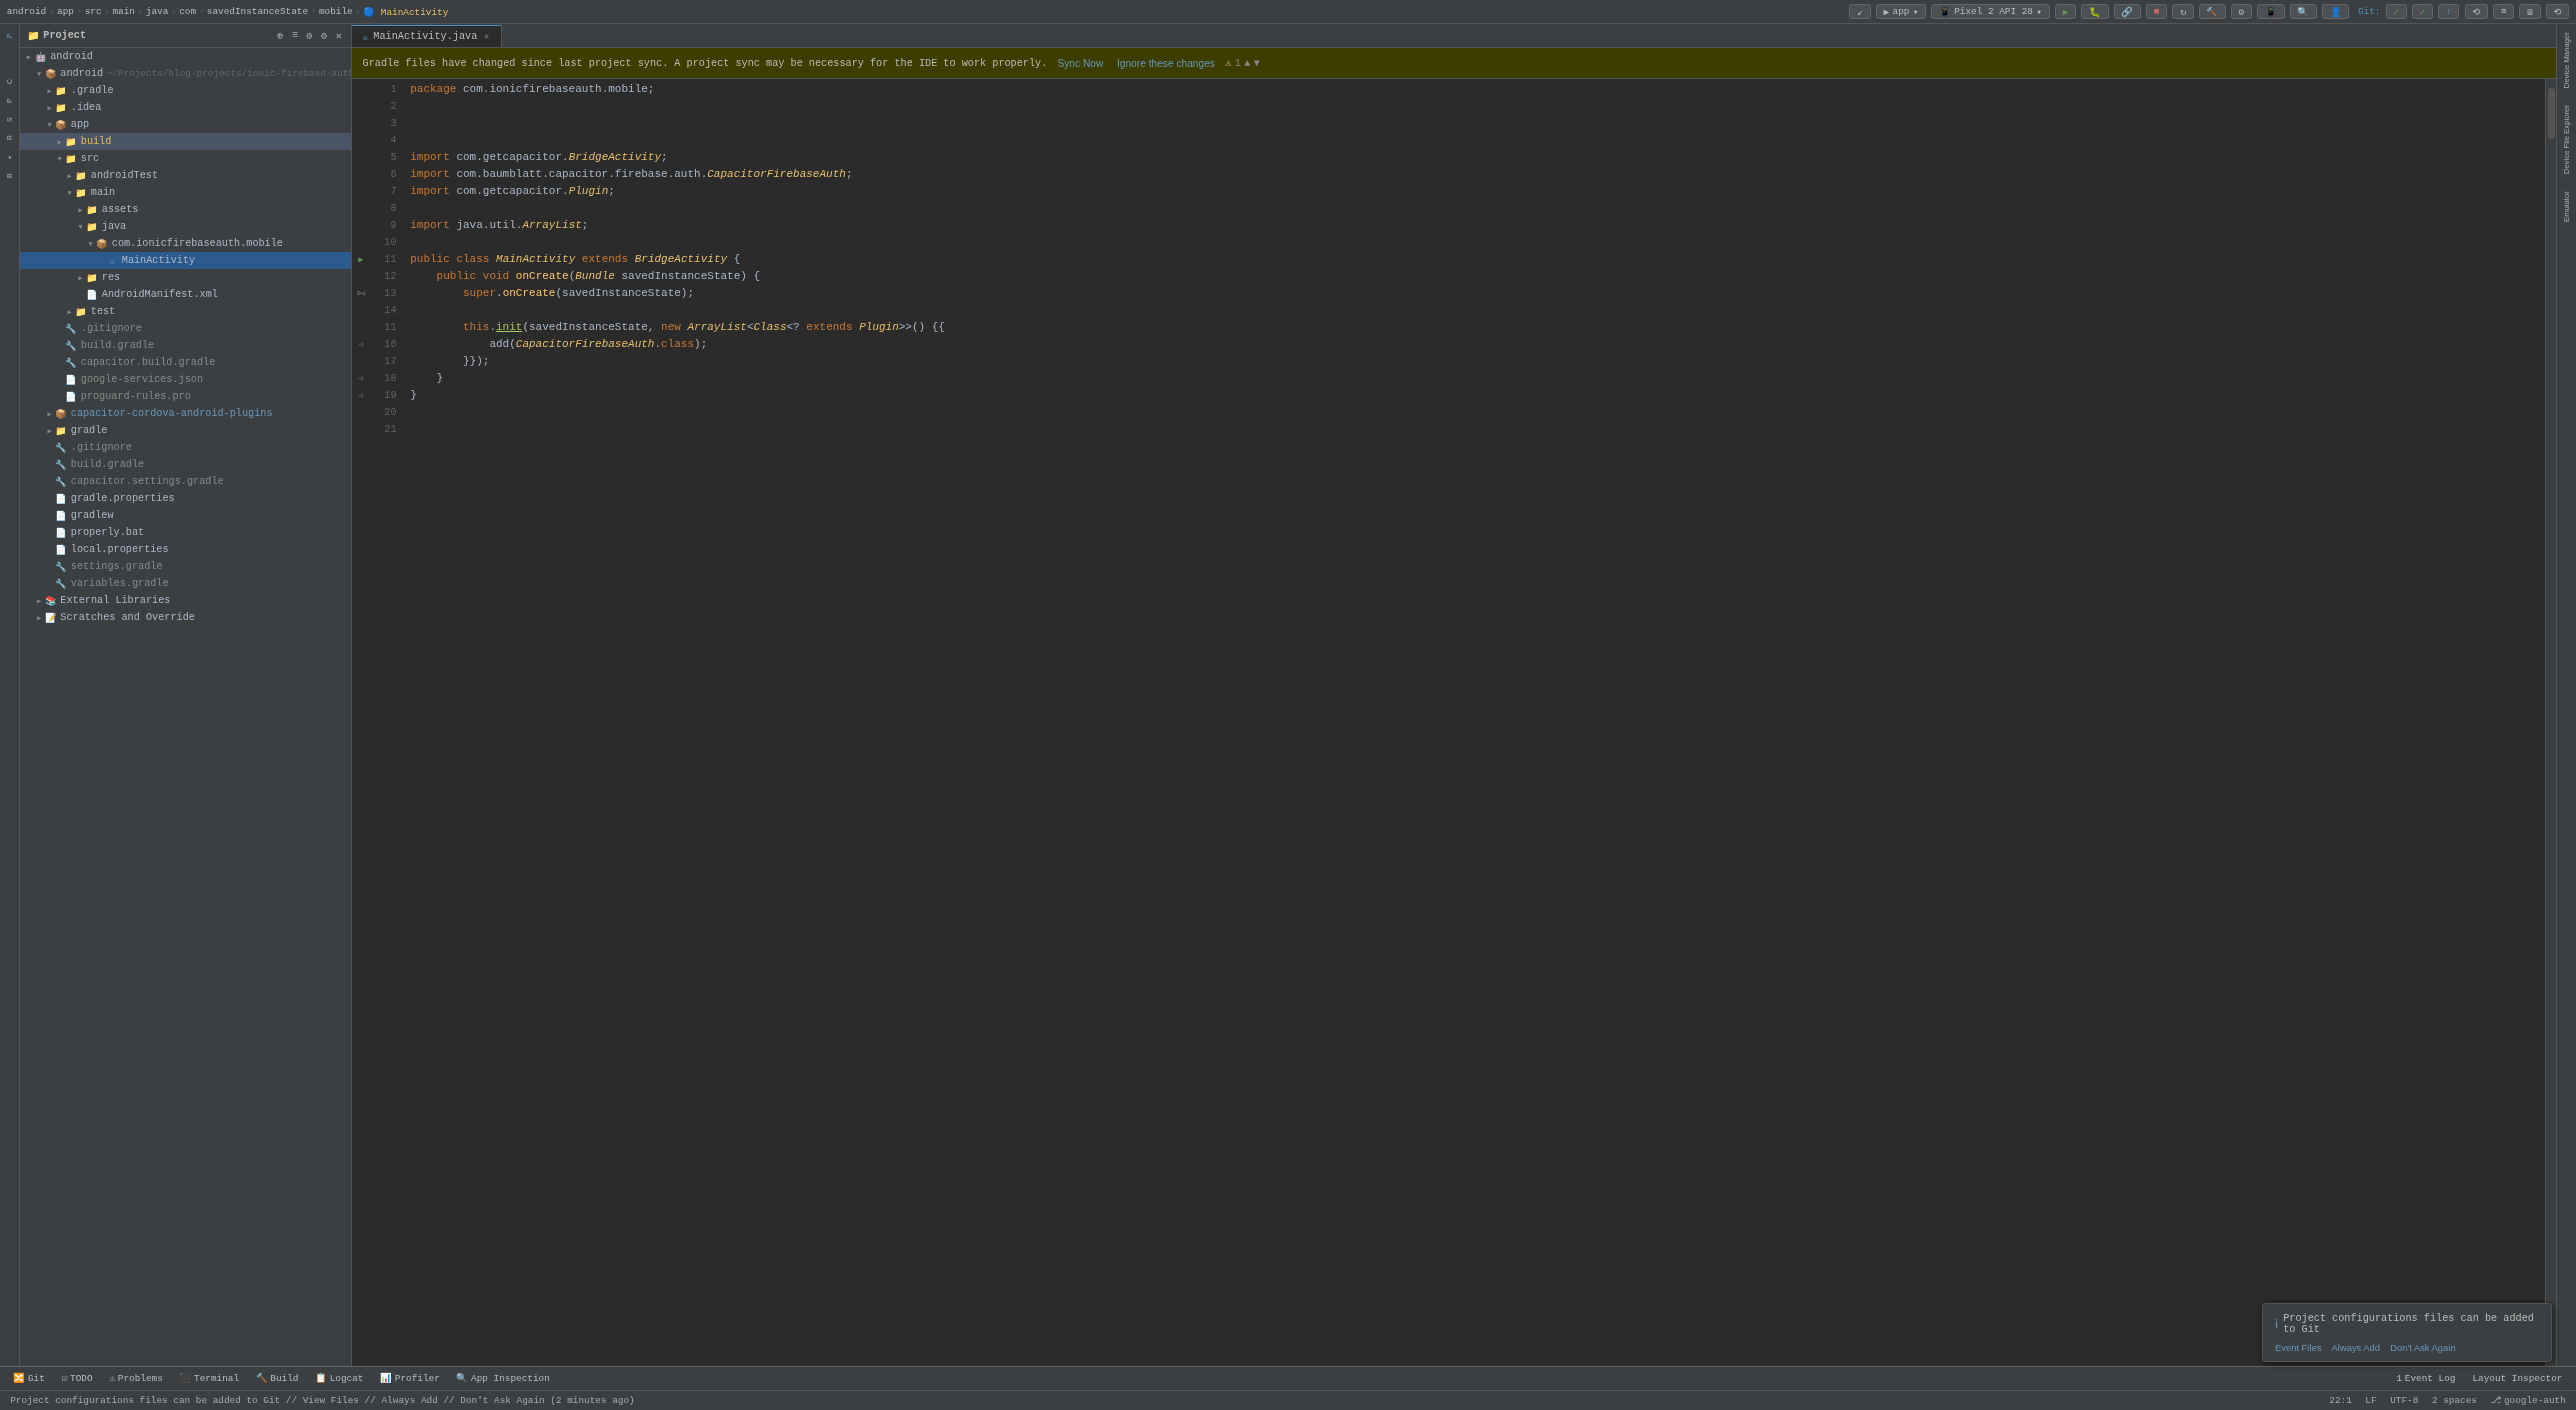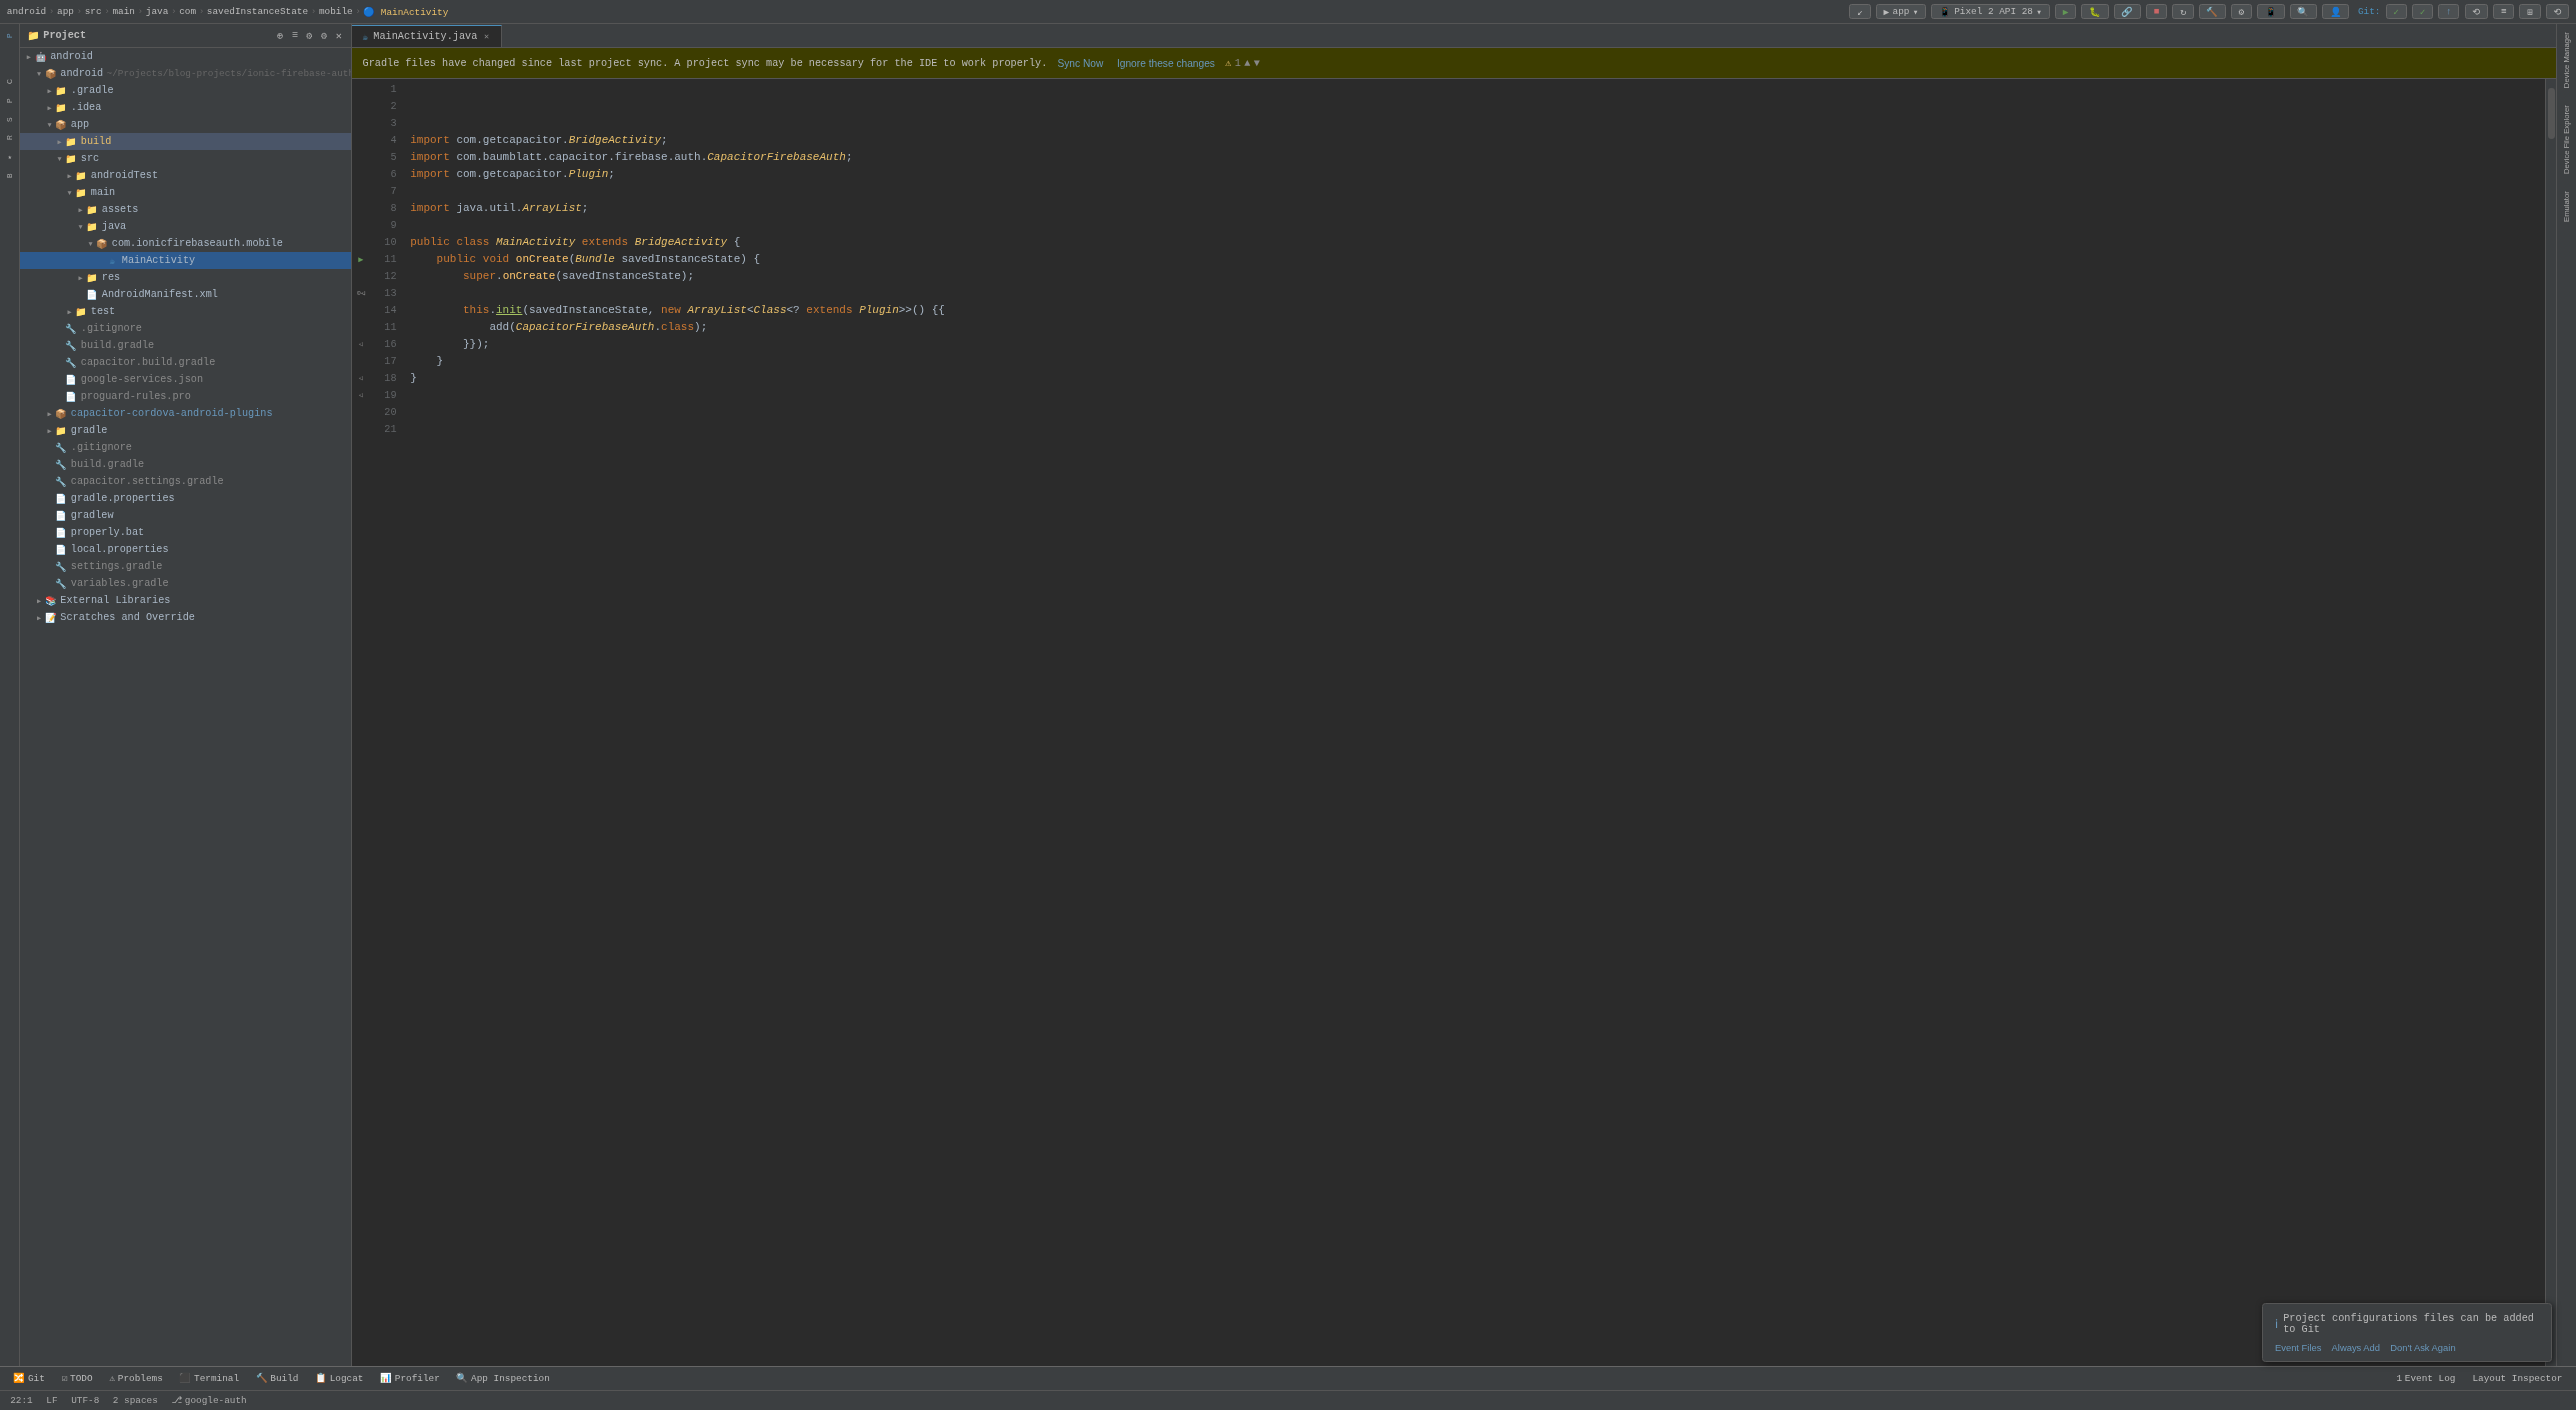--- a/index.html
+++ b/index.html
@@ -810,20 +810,21 @@
         <span class="line-number">11</span>
         <span class="line-number">16</span>
         <span class="line-number">17</span>
         <span class="line-number">18</span>
         <span class="line-number">19</span>
         <span class="line-number">20</span>
         <span class="line-number">21</span>
       </div>
 
       <div class="code-area">
+        <div class="code-line"><span class="kw">package</span><span class="pkg"> com.ionicfirebaseauth.mobile;</span></div>
         <div class="code-line"></div>
         <div class="code-line"></div>
         <div class="code-line"></div>
         <div class="code-line"><span class="kw">import</span><span class="pkg"> com.getcapacitor.</span><span class="cls">BridgeActivity</span><span>;</span></div>
         <div class="code-line"><span class="kw">import</span><span class="pkg"> com.baumblatt.capacitor.firebase.auth.</span><span class="cls">CapacitorFirebaseAuth</span><span>;</span></div>
         <div class="code-line"><span class="kw">import</span><span class="pkg"> com.getcapacitor.</span><span class="cls">Plugin</span><span>;</span></div>
         <div class="code-line"></div>
         <div class="code-line"><span class="kw">import</span><span class="pkg"> java.util.</span><span class="cls">ArrayList</span><span>;</span></div>
         <div class="code-line"></div>
         <div class="code-line"><span class="kw">public</span><span> </span><span class="kw">class</span><span> </span><span class="cls">MainActivity</span><span> </span><span class="kw">extends</span><span> </span><span class="cls">BridgeActivity</span><span> {</span></div>
@@ -888,20 +889,25 @@
   <div class="bottom-tab">
     <span>1</span>
     <span>Event Log</span>
   </div>
   <div class="bottom-tab">
     <span>Layout Inspector</span>
   </div>
 </div>
 
 <div class="status-bar">
+  <div class="status-left">
+    <div class="status-item">
+      <span>Project configurations files can be added to Git // View Files // Always Add // Don't Ask Again (2 minutes ago)</span>
+    </div>
+  </div>
   <div class="status-right">
     <div class="status-item">
       <span>22:1</span>
     </div>
     <div class="status-item">
       <span>LF</span>
     </div>
     <div class="status-item">
       <span>UTF-8</span>
     </div>

